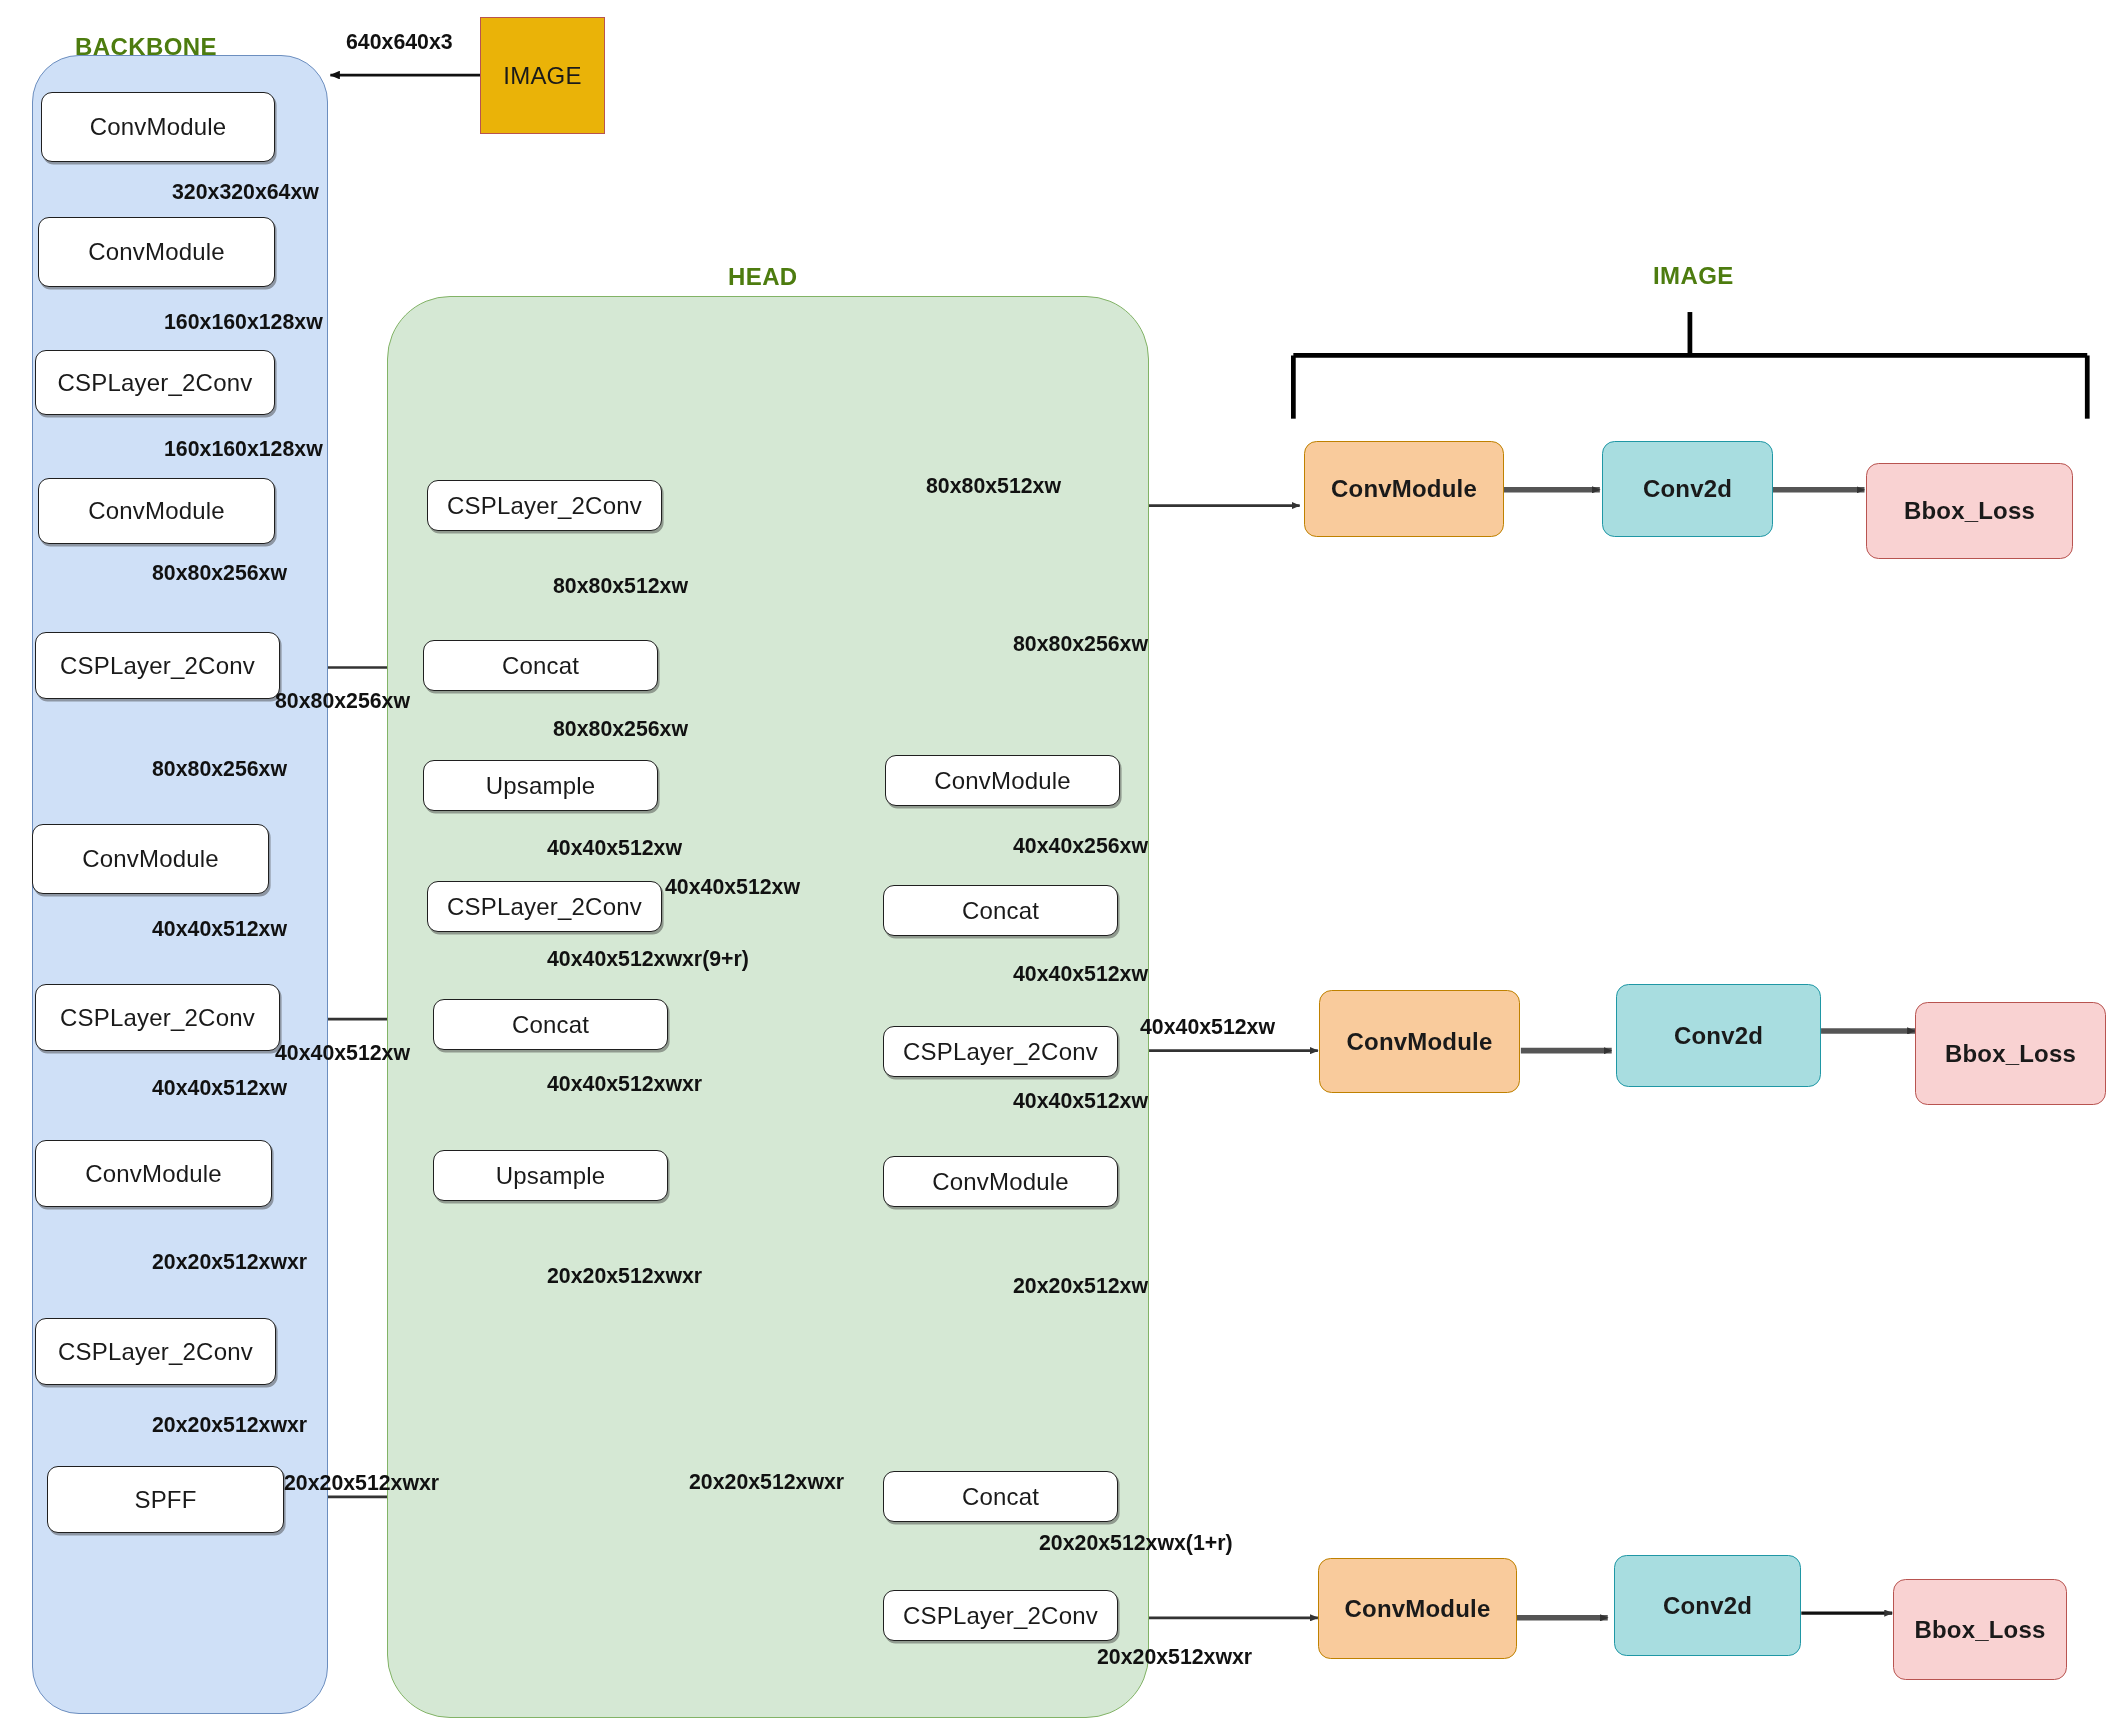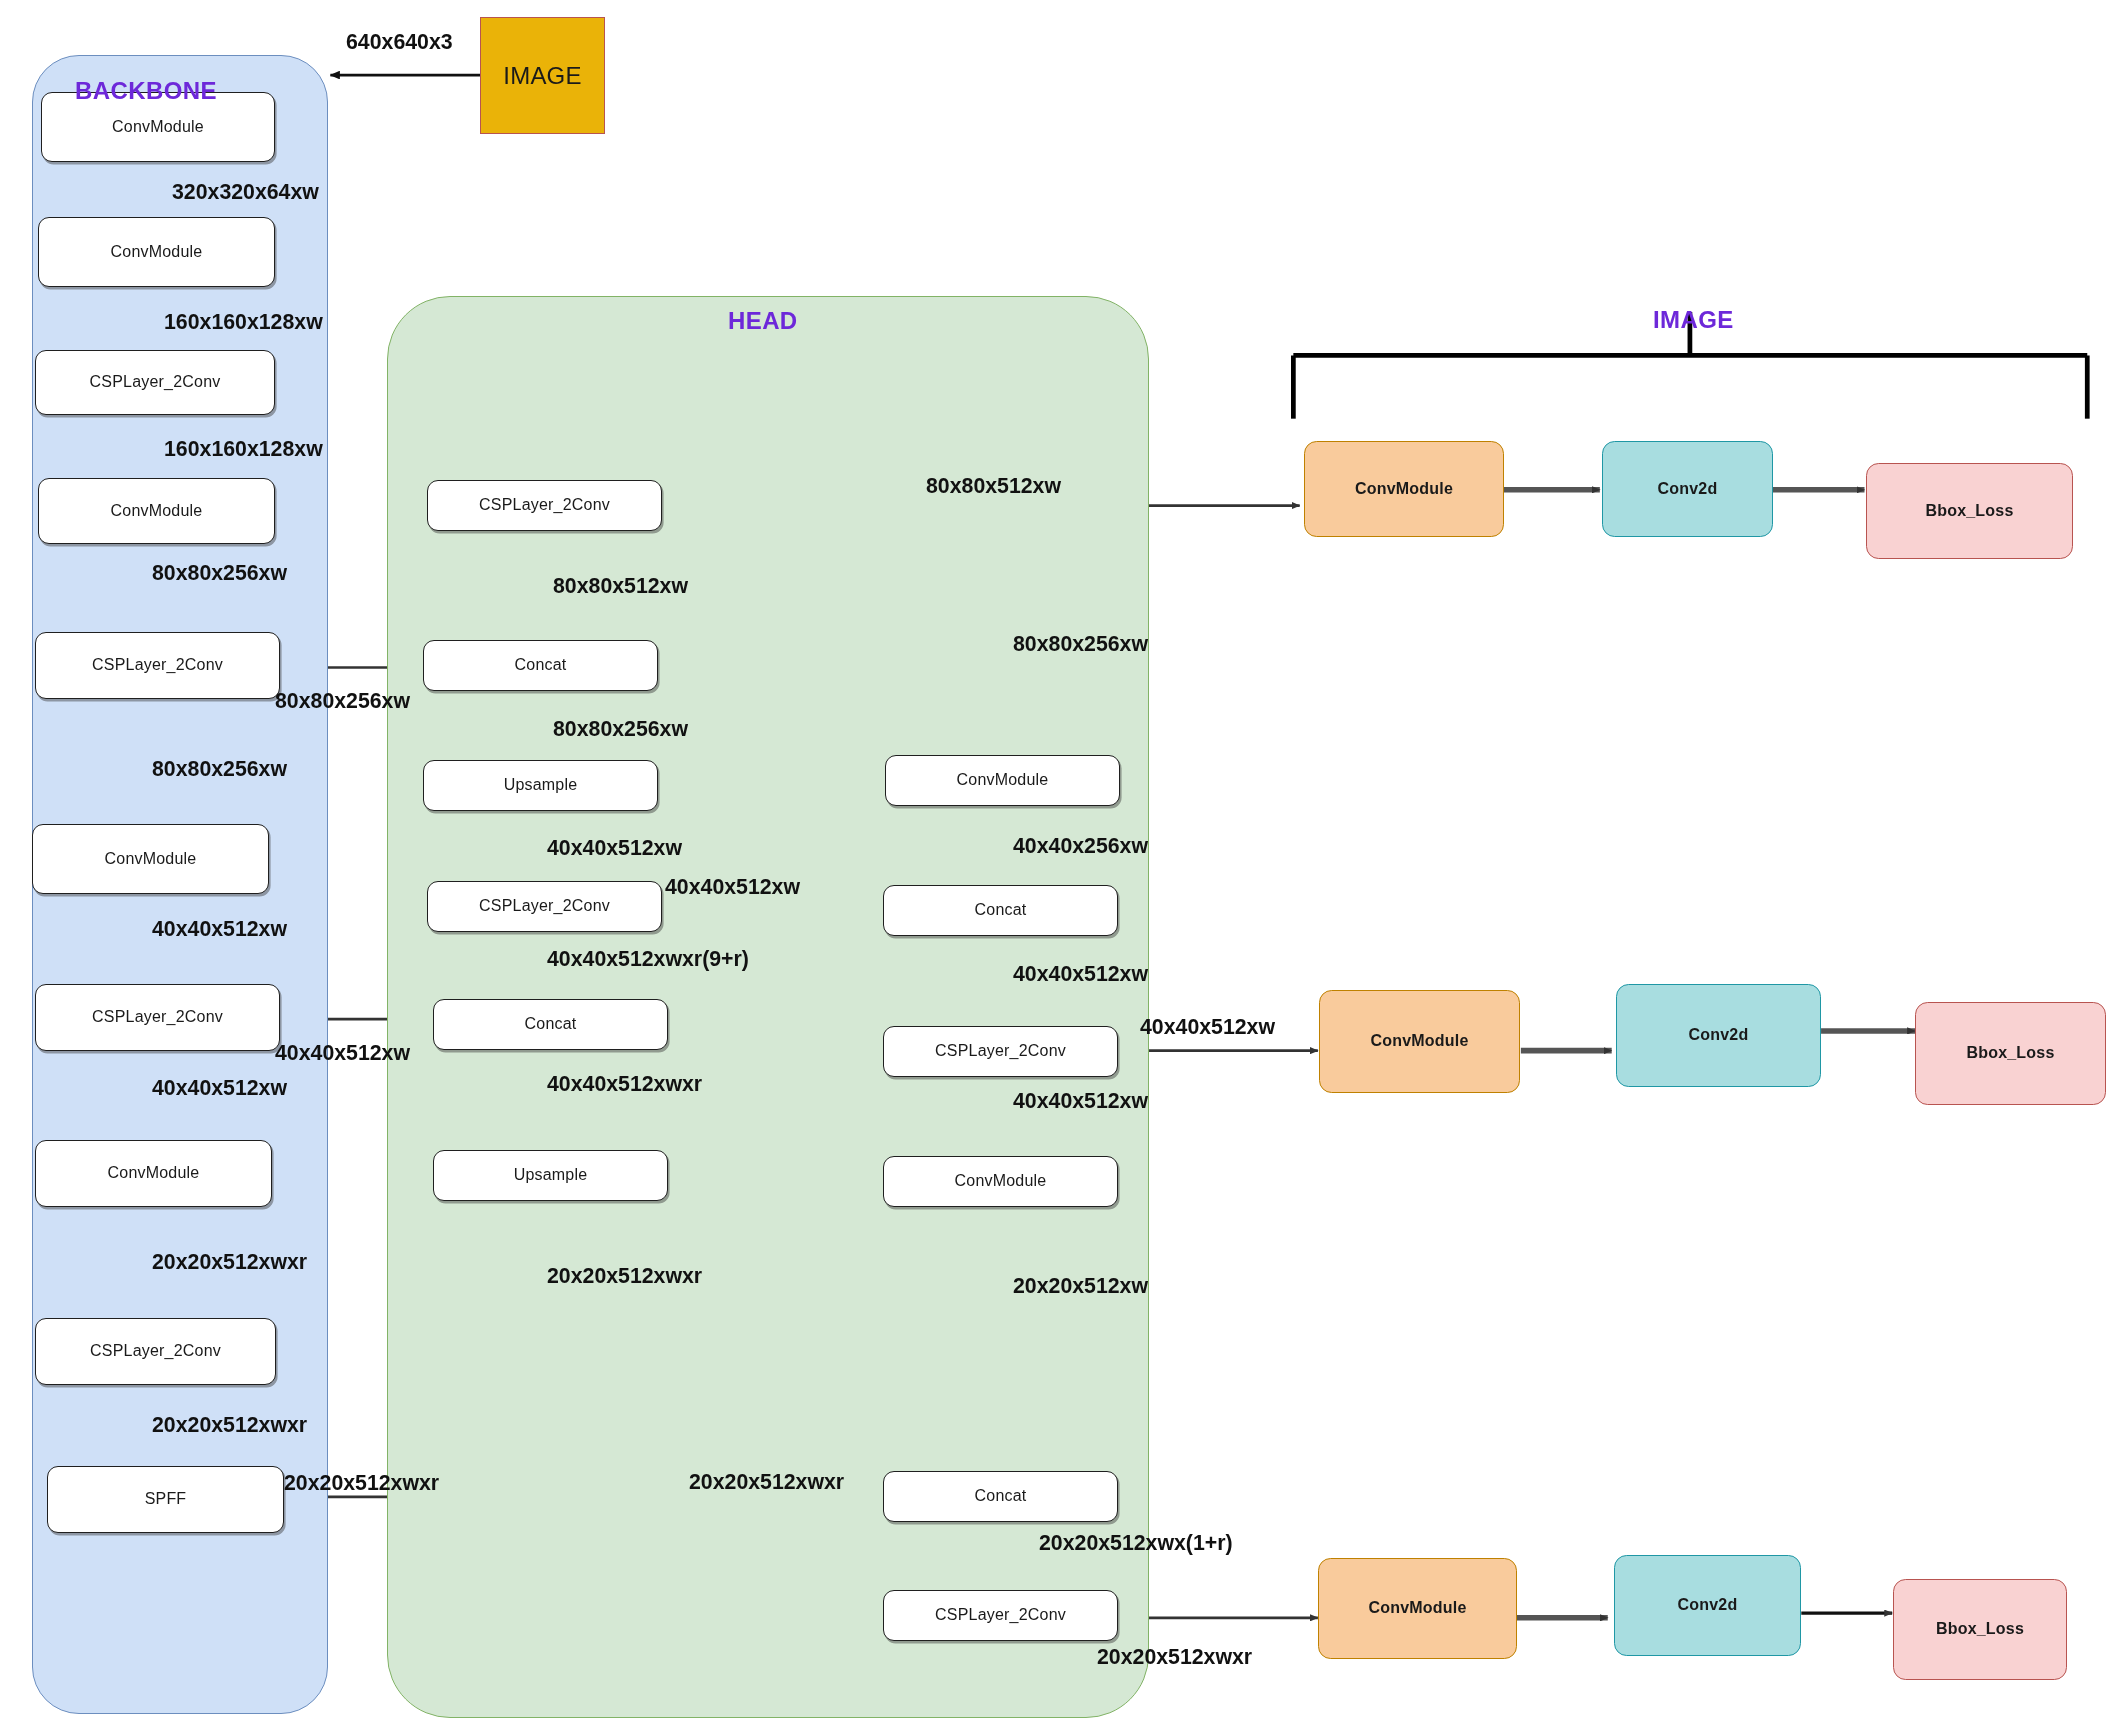--- a/index.html
+++ b/index.html
@@ -13,21 +13,21 @@
   svg.layer{position:absolute;left:0;top:0;width:2108px;height:1730px;overflow:visible;}
   .node{
     position:absolute;
     box-sizing:border-box;
     display:flex;align-items:center;justify-content:center;
     text-align:center;
     border-radius:11px;
     background:#ffffff;
     border:1.6px solid #1f1f1f;
     color:#1a1a1a;
-    font-size:16px;
+    font-size:24px;
     line-height:1.05;
     letter-spacing:0.2px;
     box-shadow:1.6px 2.4px 0 rgba(60,60,60,.45);
     z-index:5;
   }
   .node.plain{font-weight:400;}
   .node.image-node{
     background:#eab308;border:1.6px solid #b85450;border-radius:0;
     box-shadow:none;font-size:24px;color:#1a1a1a;
   }
@@ -38,22 +38,22 @@
   .node.conv2d-head{
     background:#a8dde0;border:1.6px solid #1f97a5;font-weight:bold;
     border-radius:12.6px;box-shadow:none;
   }
   .node.bbox-head{
     background:#f9d2d2;border:1.6px solid #b85450;font-weight:bold;
     border-radius:12.6px;box-shadow:none;margin-top:24px;
   }
   .group-label{
     position:absolute;
-    font-weight:bold;font-size:24px;color:#6d28d9;
-    letter-spacing:0.4px;z-index:6;white-space:nowrap;margin-top:44px;
+    font-weight:bold;font-size:24px;color:#4d7c0f;
+    letter-spacing:0.4px;z-index:6;white-space:nowrap;
   }
   .edge-label{
     position:absolute;
     font-size:21.3px;color:#111;
     white-space:nowrap;z-index:7;
     font-weight:bold;
   }
   .container{
     position:absolute;box-sizing:border-box;z-index:1;
   }

